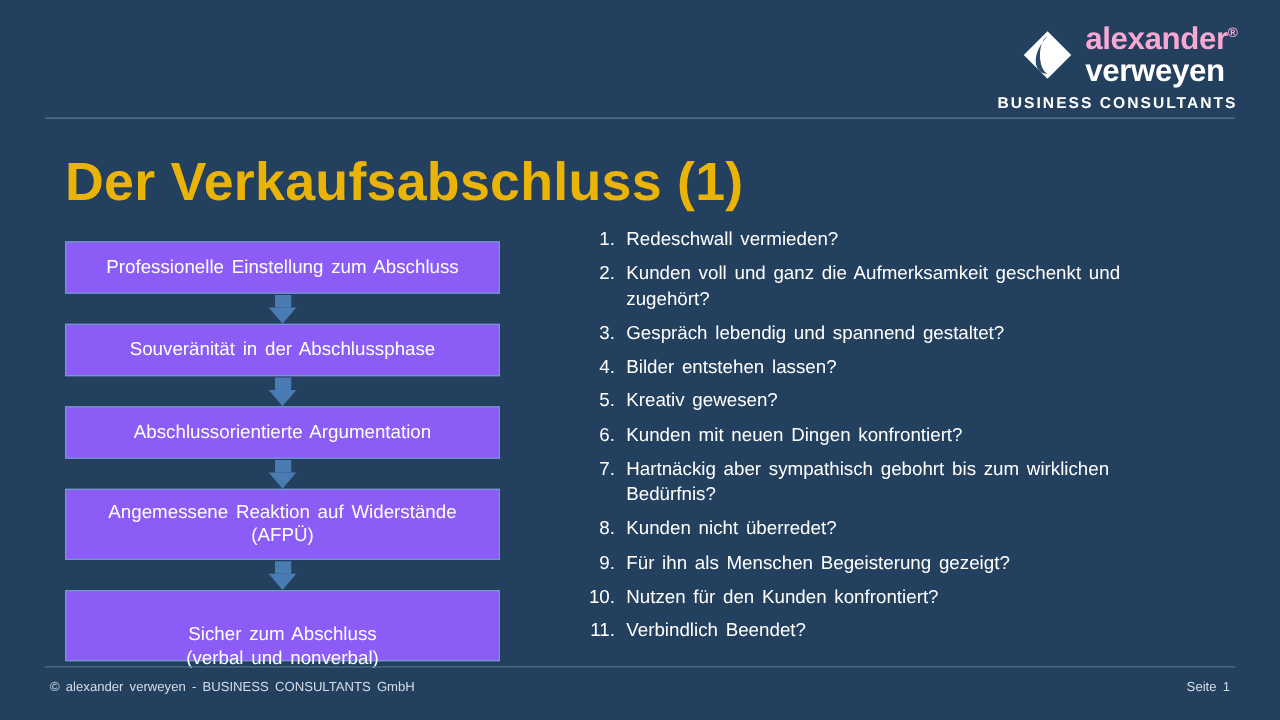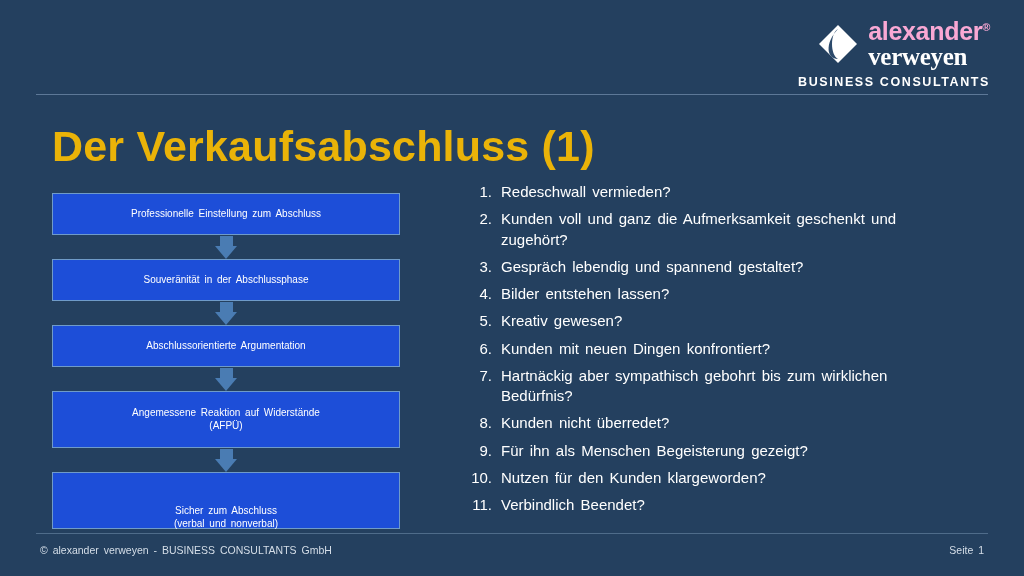--- a/index.html
+++ b/index.html
@@ -54,21 +54,20 @@
     font-size: 11px;
     vertical-align: super;
     font-weight: bold;
   }
   .logo-name2 {
     font-size: 25px;
     font-weight: bold;
     letter-spacing: -0.3px;
     color: #ffffff;
     line-height: 1.04;
-    font-family: Liberation Serif, serif;
   }
   .logo-sub {
     margin-top: 6px;
     font-size: 12.5px;
     font-weight: bold;
     letter-spacing: 1.6px;
     color: #ffffff;
   }
   .header-rule {
     position: absolute;
@@ -92,28 +91,28 @@
   }
 
   
   .flow {
     position: absolute;
     left: 52px;
     top: 193px;
     width: 348px;
   }
   .flow-box {
-    background: #1d4ed8;
+    background: #8b5cf6;
     border: 1px solid #6f9bc9;
     height: 42px;
     display: flex;
     align-items: center;
     justify-content: center;
     text-align: center;
-    font-size: 10px;
+    font-size: 15px;
     color: #ffffff;
     line-height: 1.25;
     padding: 0 8px;
     box-sizing: border-box;
     word-spacing: 2px;
   }
   .flow-box.two-line {
     height: 57px;
   }
   .arrow-wrap {
@@ -301,21 +300,21 @@
     <div class="list-item">
       <div class="list-num">8.</div>
       <div class="list-text">Kunden nicht überredet?</div>
     </div>
     <div class="list-item">
       <div class="list-num">9.</div>
       <div class="list-text">Für ihn als Menschen Begeisterung gezeigt?</div>
     </div>
     <div class="list-item">
       <div class="list-num">10.</div>
-      <div class="list-text">Nutzen für den Kunden klargeworden?</div>
+      <div class="list-text">Nutzen für den Kunden konfrontiert?</div>
     </div>
     <div class="list-item">
       <div class="list-num">11.</div>
       <div class="list-text">Verbindlich Beendet?</div>
     </div>
   </div>
 
   <div class="footer-rule"></div>
   <div class="footer-left">© alexander verweyen - BUSINESS CONSULTANTS  GmbH</div>
   <div class="footer-right">Seite 1</div>

